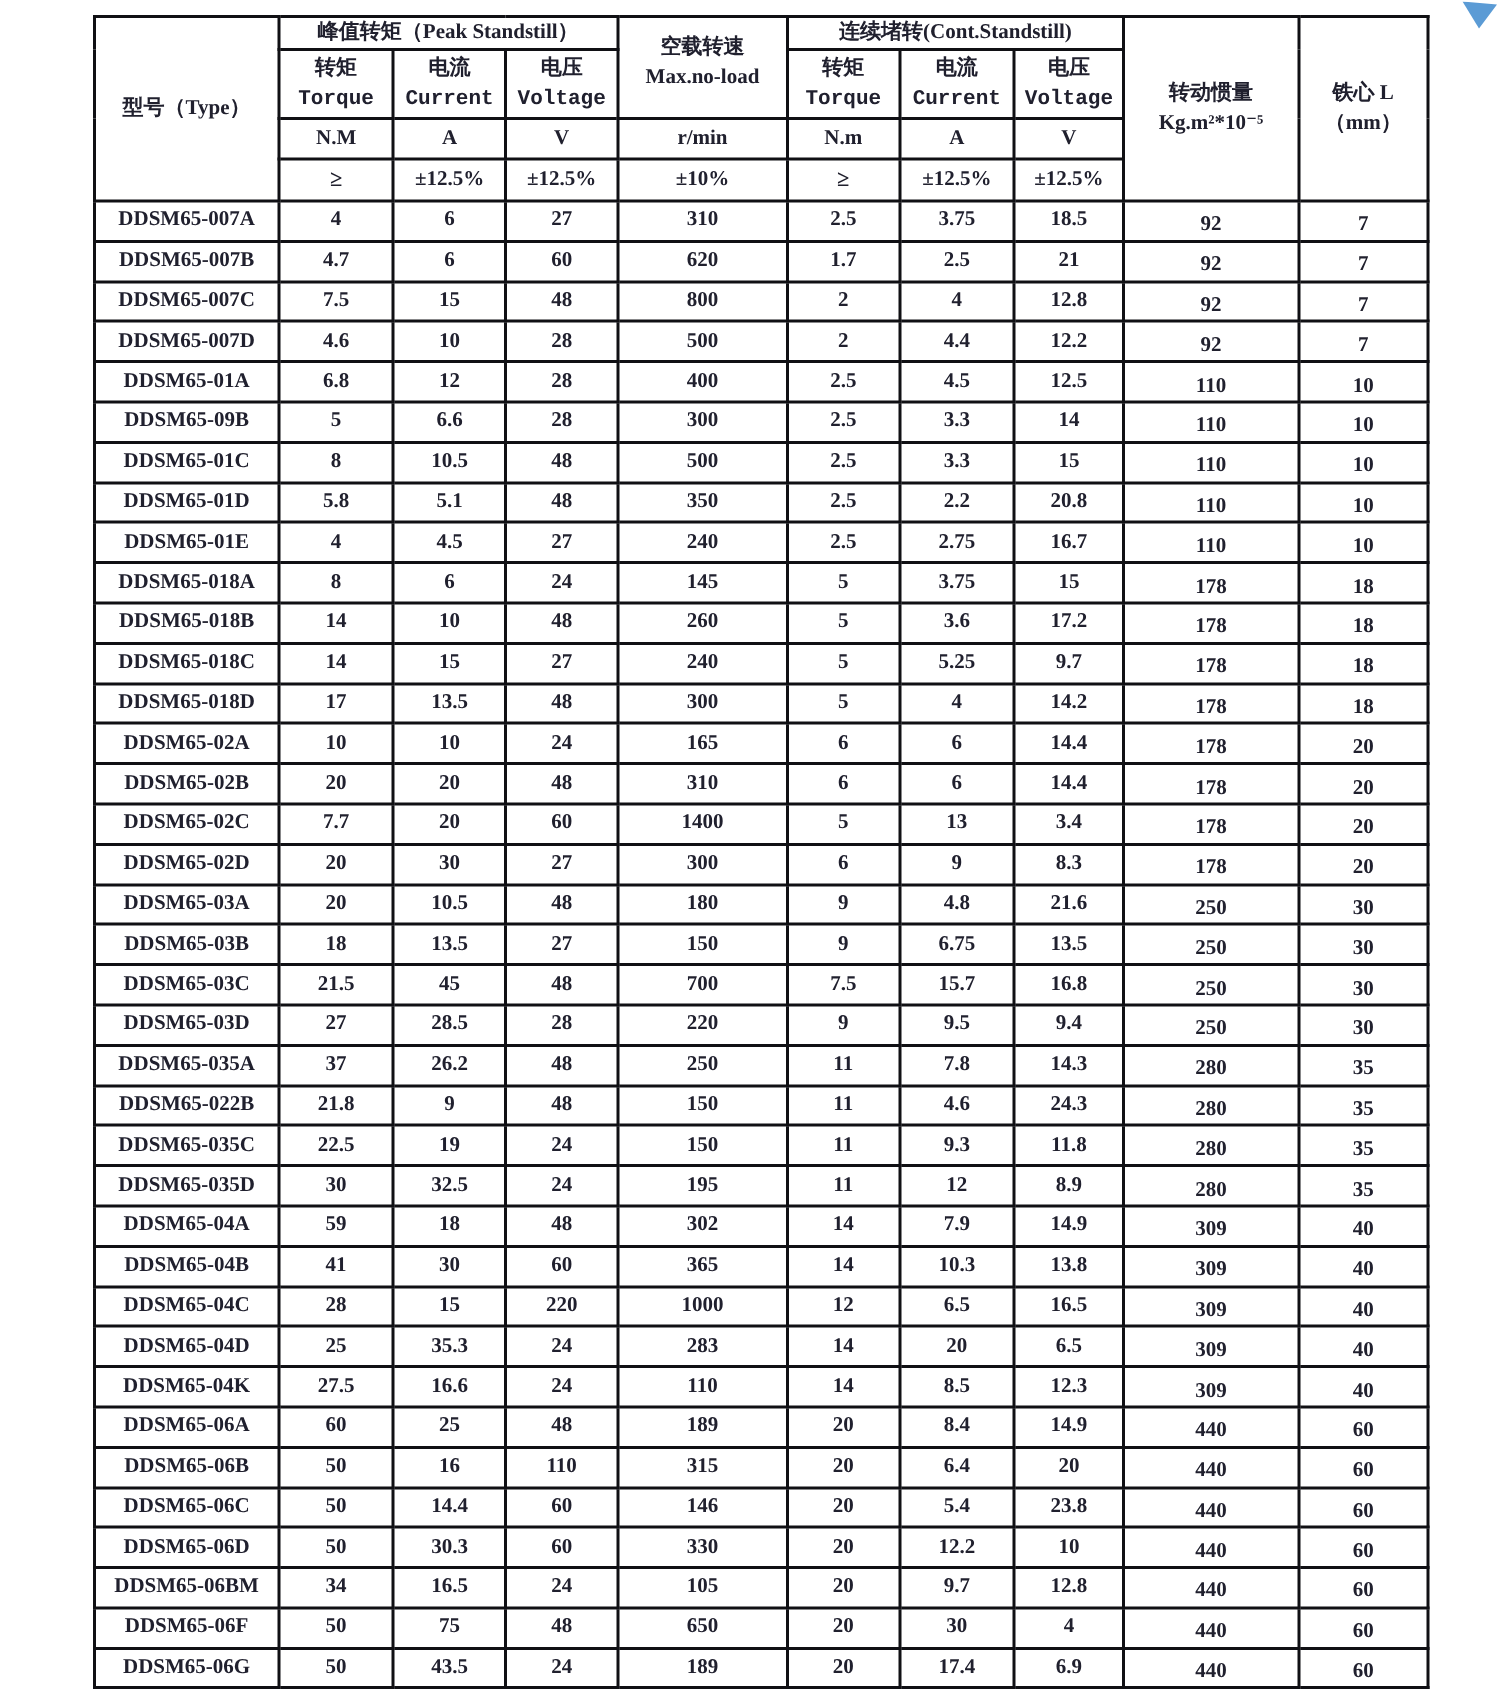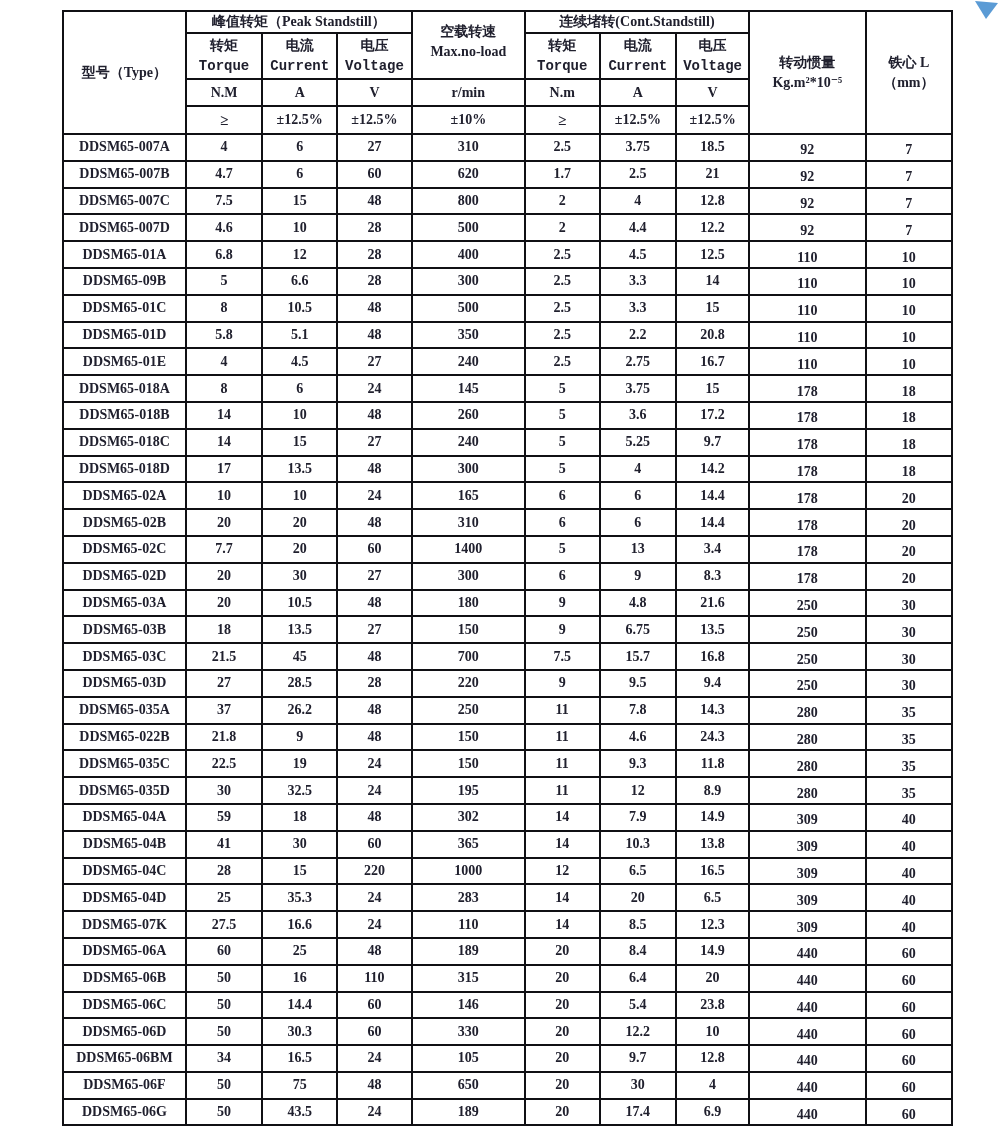--- a/index.html
+++ b/index.html
@@ -464,21 +464,21 @@
         <td>35.3</td>
         <td>24</td>
         <td>283</td>
         <td>14</td>
         <td>20</td>
         <td>6.5</td>
         <td class="low"><span>309</span></td>
         <td class="low"><span>40</span></td>
       </tr>
       <tr class="data-row">
-        <td>DDSM65-07K</td>
+        <td>DDSM65-04K</td>
         <td>27.5</td>
         <td>16.6</td>
         <td>24</td>
         <td>110</td>
         <td>14</td>
         <td>8.5</td>
         <td>12.3</td>
         <td class="low"><span>309</span></td>
         <td class="low"><span>40</span></td>
       </tr>

